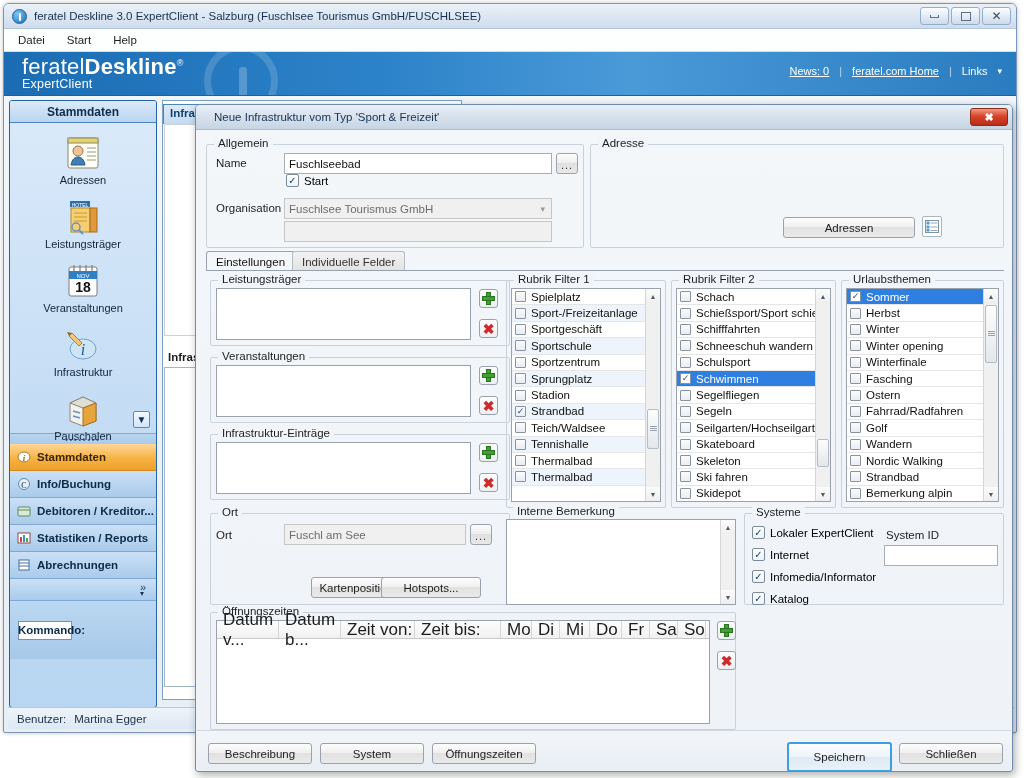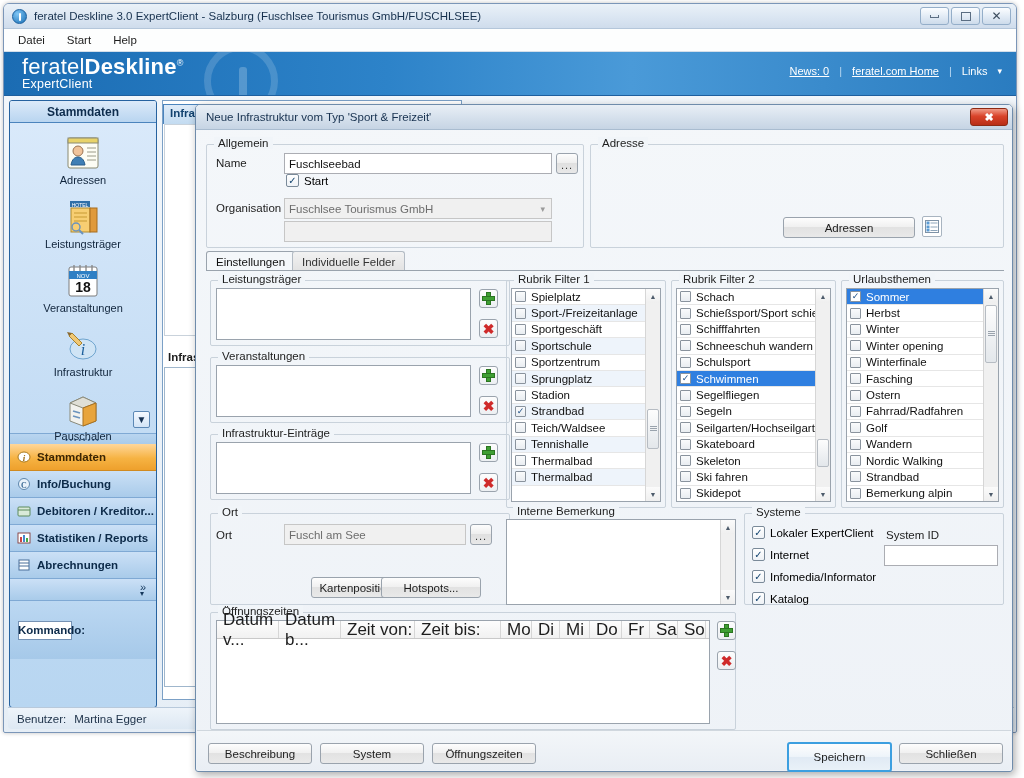--- a/index.html
+++ b/index.html
@@ -166,21 +166,21 @@
   .dialog {
     position:absolute; left:195px; top:104px; width:818px; height:668px;
     background: linear-gradient(#f4f7fa,#eef2f7);
     border:1px solid #6f8cab; border-radius:5px 5px 3px 3px;
     box-shadow: 2px 3px 9px rgba(0,0,0,.33);
   }
   .dlg-title {
     height:25px; position:relative;
     background: linear-gradient(#e9eff6,#d5e0ec 55%, #c6d4e4);
     border-bottom:1px solid #a9bcd0; border-radius:4px 4px 0 0;
-    display:flex; align-items:center; padding-left:10px;
+    display:flex; align-items:center; padding-left:18px;
     font-size:11.5px; color:#17314f;
   }
   .dlg-close {
     position:absolute; right:4px; top:3px; width:38px; height:18px;
     background: linear-gradient(#f09b87,#d9432a 45%, #b82d16);
     border:1px solid #8d2a14; border-radius:3px;
     display:flex; align-items:center; justify-content:center;
     color:#fff; font-size:11px; font-weight:bold;
   }
   .dlg-body { position:absolute; left:0; top:25px; right:0; bottom:0; }

